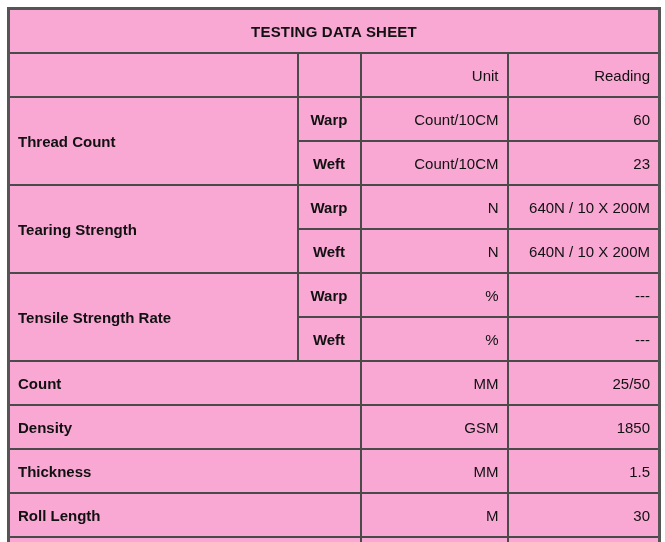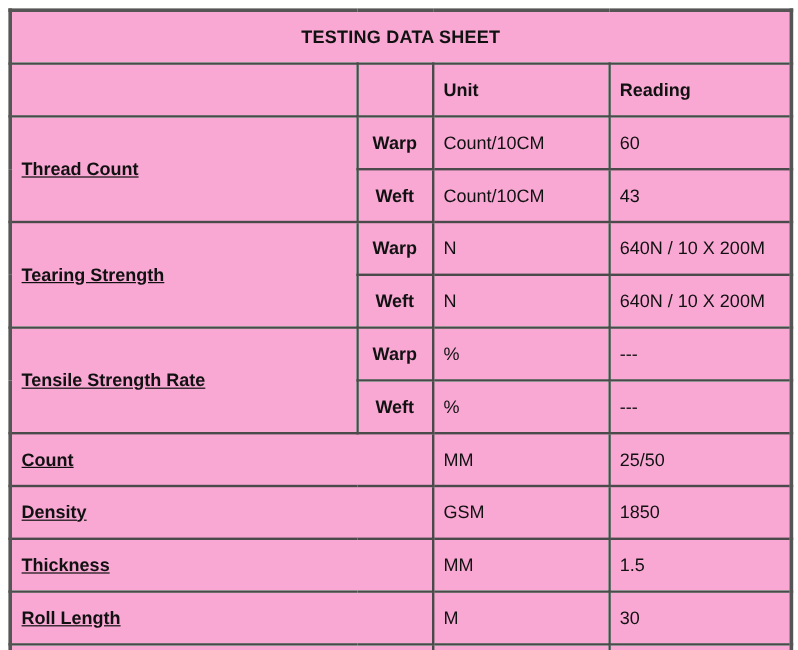--- a/index.html
+++ b/index.html
@@ -35,35 +35,34 @@
   td.title-cell {
     height: 31px;
     text-align: center;
     font-weight: bold;
     font-size: 15px;
     letter-spacing: 0.2px;
   }
   td.param-cell {
     font-weight: bold;
     text-align: left;
-    text-decoration: underline;
   }
   td.dir-cell {
     font-weight: bold;
     text-align: center;
     padding: 2px 4px;
     margin-top: 47px;
   }
   td.hdr-cell {
-    font-weight: bold;
-    text-align: left;
+    font-weight: normal;
+    text-align: right;
   }
   td.val-cell {
     font-weight: normal;
-    text-align: left;
+    text-align: right;
   }
 </style>
 </head>
 <body>
 
 <div class="sheet-wrap">
   <table class="data-sheet">
     <colgroup>
       <col style="width:289px">
       <col style="width:63px">
@@ -85,21 +84,21 @@
 
     <tr>
       <td rowspan="2" class="param-cell">Thread Count</td>
       <td class="dir-cell">Warp</td>
       <td class="val-cell">Count/10CM</td>
       <td class="val-cell">60</td>
     </tr>
     <tr>
       <td class="dir-cell">Weft</td>
       <td class="val-cell">Count/10CM</td>
-      <td class="val-cell">43</td>
+      <td class="val-cell">23</td>
     </tr>
 
     <tr>
       <td rowspan="2" class="param-cell">Tearing Strength</td>
       <td class="dir-cell">Warp</td>
       <td class="val-cell">N</td>
       <td class="val-cell">640N / 10 X 200M</td>
     </tr>
     <tr>
       <td class="dir-cell">Weft</td>

